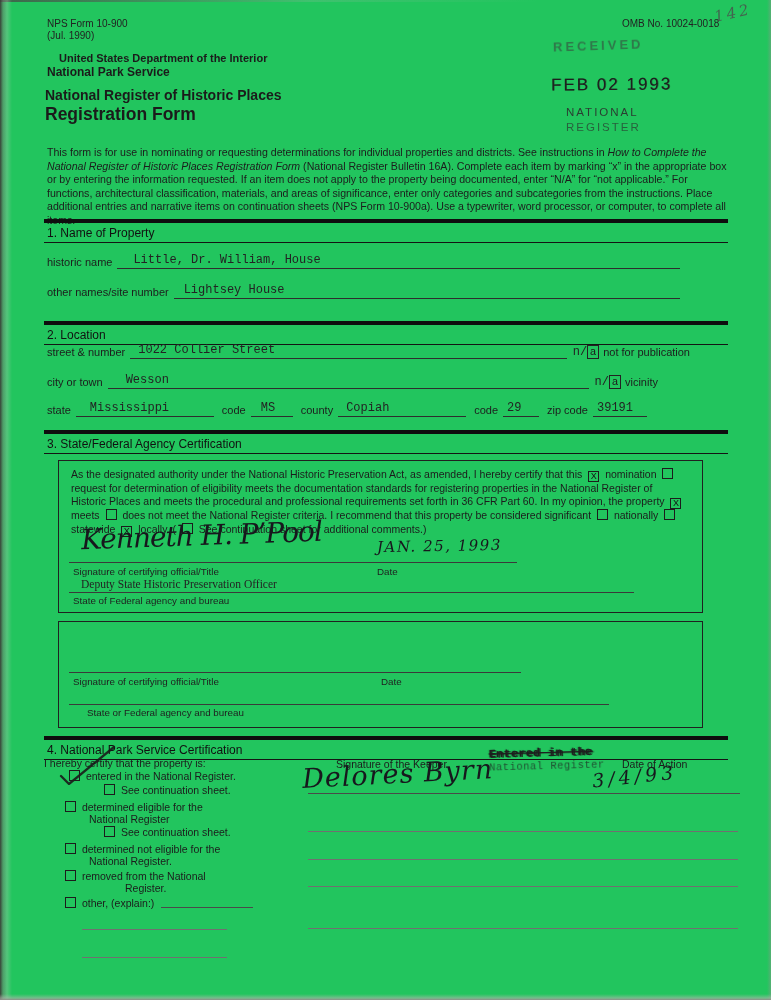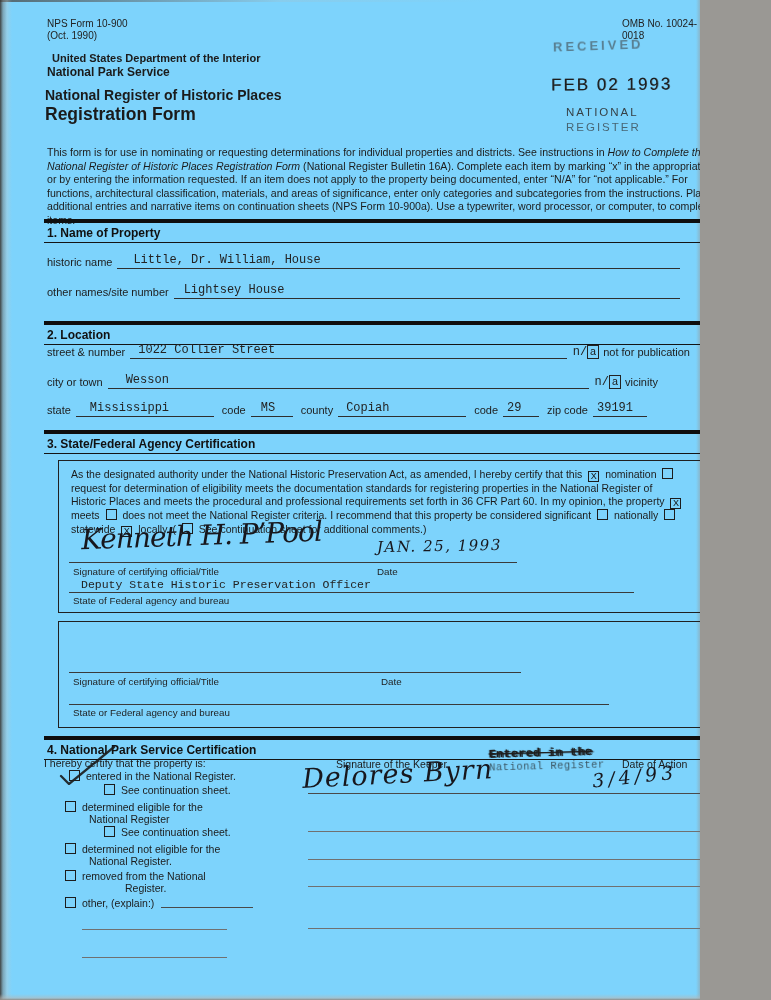--- a/index.html
+++ b/index.html
@@ -1,35 +1,35 @@
 <!DOCTYPE html>
 <html><head>
 <meta charset="utf-8">
 <style>
   html,body{margin:0;padding:0;background:#9a9894;}
-  .page{position:relative;width:700px;height:1000px;background:#7dd3fc;overflow:hidden;
+  .page{position:relative;width:771px;height:1000px;background:#22c55e;overflow:hidden;
         font-family:"Liberation Sans","DejaVu Sans",sans-serif;color:#1b1b1b;}
   .abs{position:absolute;}
   .small{font-size:10px;line-height:12px;color:#222;}
   .bold{font-weight:bold;}
 
   
   .edge-left{position:absolute;left:0;top:0;width:12px;height:100%;
     background:linear-gradient(90deg,rgba(58,56,53,.92) 0,rgba(120,118,114,.5) 3px,rgba(200,198,192,.3) 7px,rgba(255,255,255,0) 12px);}
   .edge-top{position:absolute;left:0;top:0;width:100%;height:2px;
     background:linear-gradient(90deg,rgba(70,70,68,.75),rgba(180,180,176,.2) 40%,rgba(255,255,255,0) 70%);}
   .edge-bottom{position:absolute;left:0;bottom:0;width:100%;height:6px;
     background:linear-gradient(0deg,#8f8d88 0,rgba(185,183,178,.55) 2px,rgba(255,255,255,0) 6px);}
   .edge-right{position:absolute;right:0;top:0;width:4px;height:100%;
     background:linear-gradient(270deg,rgba(150,148,144,.45),rgba(255,255,255,0));}
 
   
   .sechead{position:absolute;left:44px;width:684px;}
   .sechead .bar{height:3.5px;background:#0e0e0e;}
-  .sechead .txt{font-weight:bold;font-size:12px;padding:3px 0 2px 3px;border-bottom:1.6px solid #141414;color:#111;}
+  .sechead .txt{font-weight:normal;font-size:12px;padding:3px 0 2px 3px;border-bottom:1.6px solid #141414;color:#111;}
 
   
   .frow{position:absolute;display:flex;align-items:flex-end;font-size:11px;height:17px;}
   .flabel{white-space:nowrap;padding-bottom:1px;color:#1d1d1d;}
   .fill{border-bottom:1.3px solid #2e2e2e;display:flex;align-items:flex-end;margin-left:5px;}
   .grow{flex:1;}
   .typed{font-family:"Liberation Mono","DejaVu Sans Mono",monospace;font-size:12px;color:#232323;
          white-space:nowrap;padding-bottom:1px;}
   .rgroup{display:flex;align-items:flex-end;margin-left:6px;white-space:nowrap;}
   .nabox{display:inline-block;width:10px;height:12px;border:1.1px solid #222;text-align:center;
@@ -40,21 +40,21 @@
   
   .cb{display:inline-block;width:9px;height:9px;border:1.1px solid #1c1c1c;text-align:center;
       font-family:"Liberation Sans",sans-serif;font-size:9px;line-height:8.5px;color:#111;
       vertical-align:-1px;margin:0 3px;}
 
   
   .certbox{position:absolute;border:1.3px solid #202020;}
   .boxtext{position:absolute;left:12px;top:7px;width:619px;font-size:10.5px;line-height:13.4px;color:#1c1c1c;}
   .bl{position:absolute;border-bottom:1.2px solid #3a3a3a;}
   .ulabel{position:absolute;font-size:9.8px;color:#1f1f1f;white-space:nowrap;}
-  .typedline{position:absolute;font-family:Liberation Mono, monospace;font-size:11.5px;color:#232323;white-space:nowrap;}
+  .typedline{position:absolute;font-family:Liberation Serif, serif;font-size:11.5px;color:#232323;white-space:nowrap;}
 
   
   .script{font-family:"DejaVu Serif","Liberation Serif",serif;font-style:italic;color:#17171d;white-space:nowrap;}
   .sig1{font-size:28px;transform:rotate(-2deg);letter-spacing:-1px;}
   .hdate1{font-size:15px;letter-spacing:1.5px;text-transform:uppercase;transform:rotate(-1deg);}
   .sig2{font-size:27px;transform:rotate(-3deg);letter-spacing:1px;}
   .hdate2{font-size:19px;letter-spacing:4px;transform:rotate(-6deg);}
 
   .stamp-received{position:absolute;left:553px;top:38px;font-weight:bold;font-size:13px;letter-spacing:3px;
     color:#3a3a3a;opacity:.55;filter:blur(.6px);transform:rotate(-2deg);}
@@ -82,25 +82,25 @@
 </head>
 <body>
 
 <div class="page">
   <div class="edge-top"></div>
   <div class="edge-left"></div>
   <div class="edge-right"></div>
   <div class="edge-bottom"></div>
 
   <div class="abs small" style="left:47px;top:18px;">NPS Form 10-900</div>
-  <div class="abs small" style="left:47px;top:30px;">(Oct. 1990)</div>
+  <div class="abs small" style="left:47px;top:30px;">(Jul. 1990)</div>
   <div class="abs small" style="left:622px;top:18px;">OMB No. 10024-0018</div>
   <div class="scribble">142</div>
 
-  <div class="abs bold" style="left:52px;top:52px;font-size:11px;">United States Department of the Interior</div>
+  <div class="abs bold" style="left:59px;top:52px;font-size:11px;">United States Department of the Interior</div>
   <div class="abs bold" style="left:47px;top:65px;font-size:12px;">National Park Service</div>
 
   <div class="abs bold" style="left:45px;top:86px;font-size:14px;line-height:19px;">National Register of Historic Places</div>
   <div class="abs bold" style="left:45px;top:105px;font-size:17.5px;line-height:19px;">Registration Form</div>
 
   <div class="stamp-received">RECEIVED</div>
   <div class="stamp-date">FEB 02 1993</div>
   <div class="stamp-office">
     <div>NATIONAL</div>
     <div class="l2">REGISTER</div>
@@ -212,21 +212,21 @@
     <div class="typedline" style="left:22px;top:117px;">Deputy State Historic Preservation Officer</div>
     <div class="bl" style="left:10px;top:131px;width:565px;"></div>
     <div class="ulabel" style="left:14px;top:134px;">State of Federal agency and bureau</div>
   </div>
 
   <div class="certbox" style="left:58px;top:621px;width:643px;height:105px;">
     <div class="bl" style="left:10px;top:50px;width:452px;"></div>
     <div class="ulabel" style="left:14px;top:54px;">Signature of certifying official/Title</div>
     <div class="ulabel" style="left:322px;top:54px;">Date</div>
     <div class="bl" style="left:10px;top:82px;width:540px;"></div>
-    <div class="ulabel" style="left:14px;top:85px;">State or Federal agency and bureau</div>
+    <div class="ulabel" style="left:28px;top:85px;">State or Federal agency and bureau</div>
   </div>
 
   <div class="sechead" style="top:736px;">
     <div class="bar"></div>
     <div class="txt">4. National Park Service Certification</div>
   </div>
 
   <div class="s4text" style="left:44px;top:757px;">I hereby certify that the property is:</div>
 
   <svg class="abs" style="left:58px;top:745px;" width="62" height="40" viewBox="0 0 62 40">

